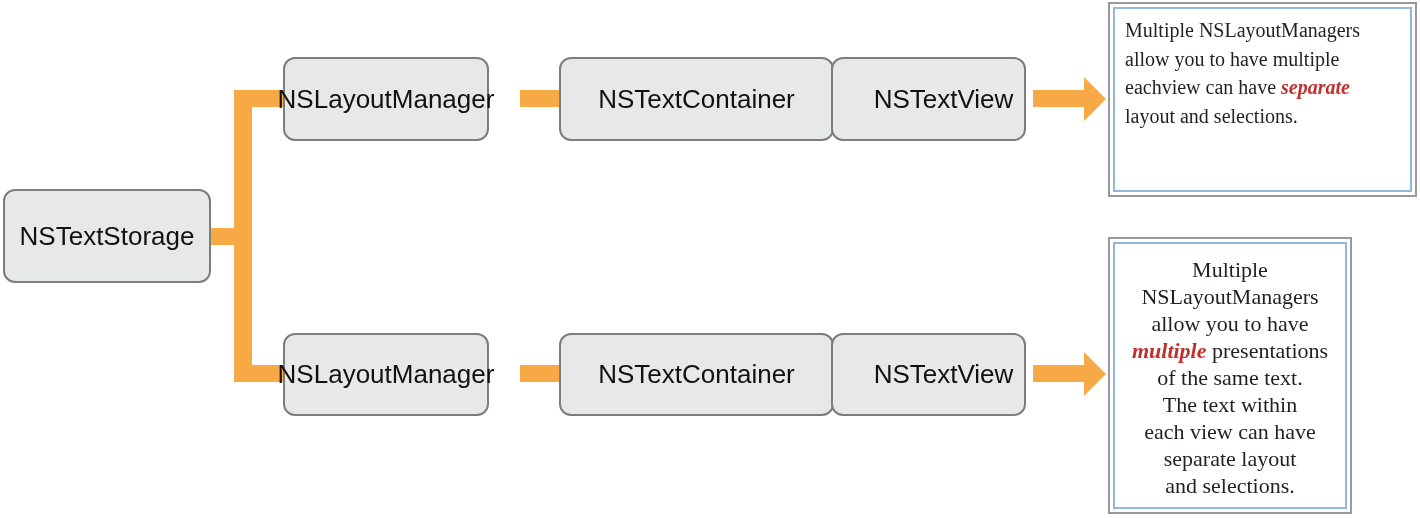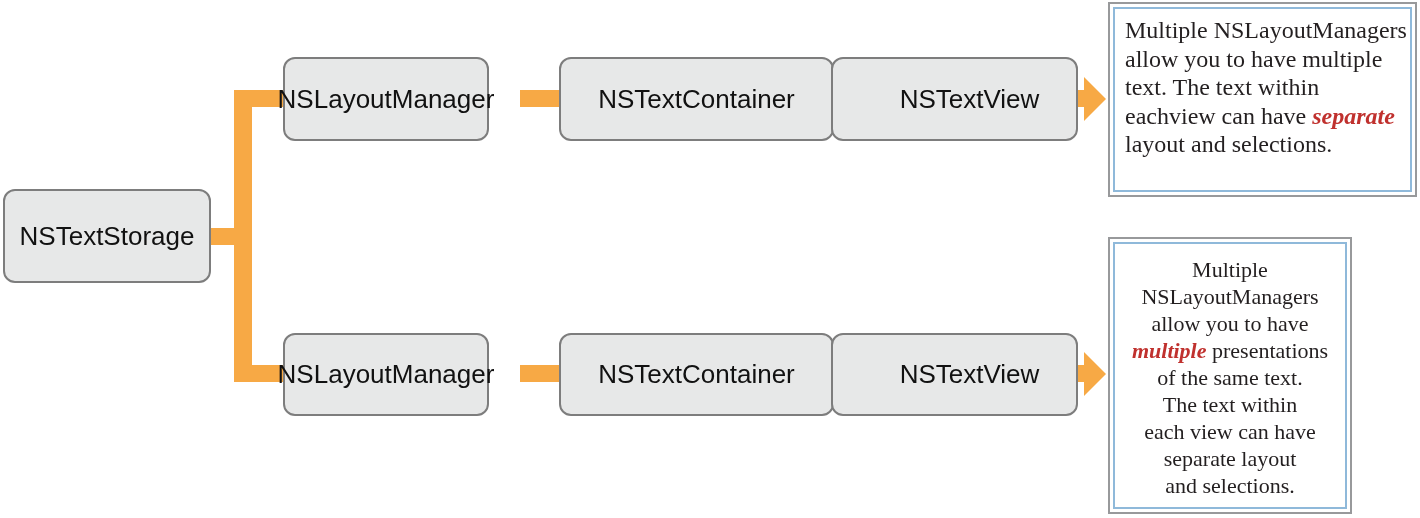--- a/index.html
+++ b/index.html
@@ -32,38 +32,38 @@
     font-size:26px;
     color:#111111;
     box-sizing:border-box;
     letter-spacing:0px;
   }
   .node-storage{left:3px;top:189px;width:208px;height:94px;}
   .r1{top:57px;height:84px;}
   .r2{top:333px;height:83px;}
   .c-lm{left:283px;width:206px;}
   .c-tc{left:559px;width:275px;}
-  .c-tv{left:831px;width:247px;padding-left:30px;}
+  .c-tv{left:831px;width:195px;padding-left:30px;}
   .panel{
     position:absolute;
     border:2px solid var(--panel-border);
     background:#ffffff;
     box-sizing:border-box;
   }
   .panel-inner{
     position:absolute;
     left:3px;top:3px;right:3px;bottom:3px;
     border:2px solid var(--panel-inner-border);
     box-sizing:border-box;
     font-family:"Liberation Serif", serif;
     color:var(--text);
     overflow:hidden;
   }
   .panel-top{left:1108px;top:2px;width:309px;height:195px;}
-  .panel-top .panel-inner{padding:7px 0 0 10px;font-size:24px;line-height:28.5px;text-align:left;}
+  .panel-top .panel-inner{padding:7px 0 0 10px;font-size:20px;line-height:28.5px;text-align:left;}
   .panel-bottom{left:1108px;top:237px;width:244px;height:277px;}
   .panel-bottom .panel-inner{padding:12px 2px 0 2px;font-size:22px;line-height:27px;text-align:center;}
   .tline{white-space:nowrap;}
   .em{
     color:var(--emphasis);
     font-weight:bold;
     font-style:italic;
   }
 </style>
 </head>
@@ -110,21 +110,20 @@
     <span>NSTextContainer</span>
   </div>
   <div class="node r2 c-tv">
     <span>NSTextView</span>
   </div>
 
   <div class="panel panel-top">
     <div class="panel-inner">
         <div class="tline"><span>Multiple NSLayoutManagers</span></div>
         <div class="tline"><span>allow you to have multiple</span></div>
-        <div class="tline"><span>text. The text within</span></div>
         <div class="tline"><span>eachview can have </span><span class="em">separate</span></div>
         <div class="tline"><span>layout and selections.</span></div>
       </div>
   </div>
 
   <div class="panel panel-bottom">
     <div class="panel-inner">
         <div class="tline"><span>Multiple</span></div>
         <div class="tline"><span>NSLayoutManagers</span></div>
         <div class="tline"><span>allow you to have</span></div>

